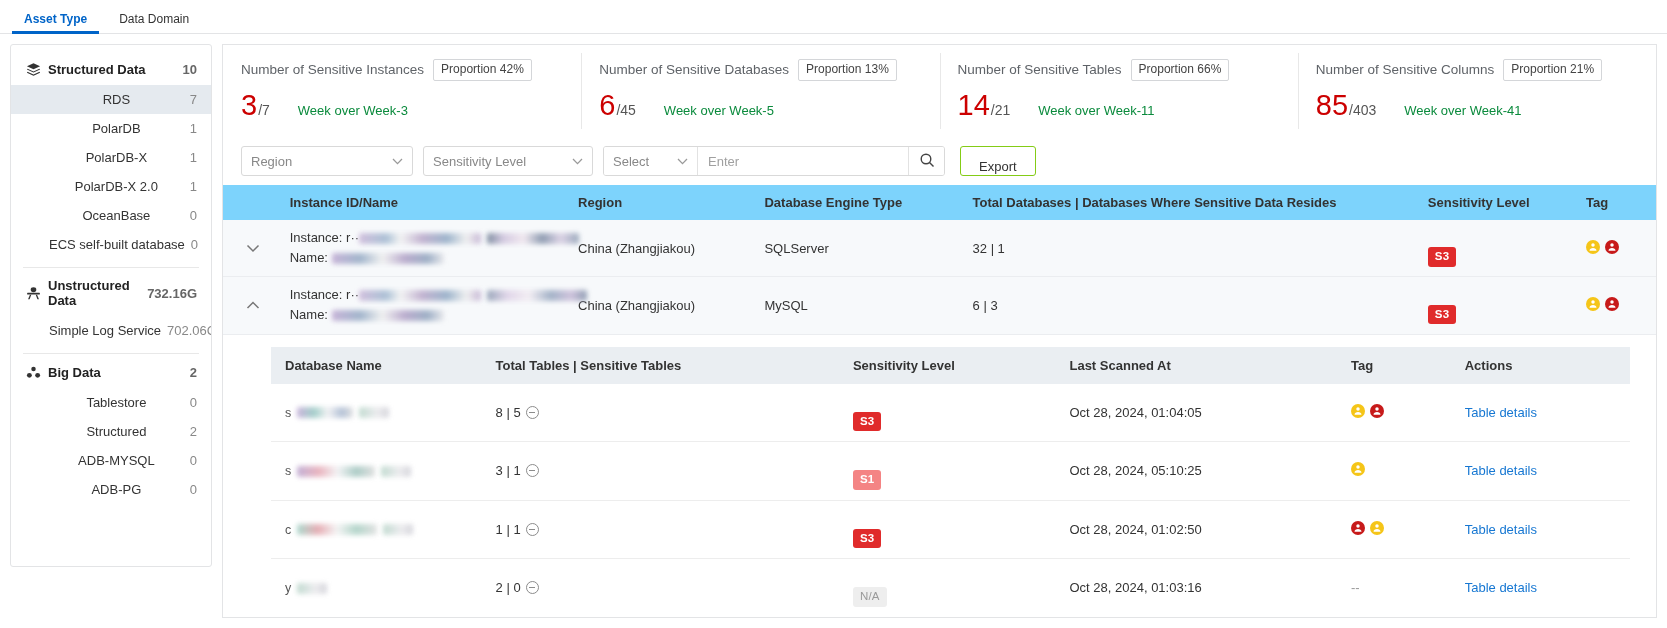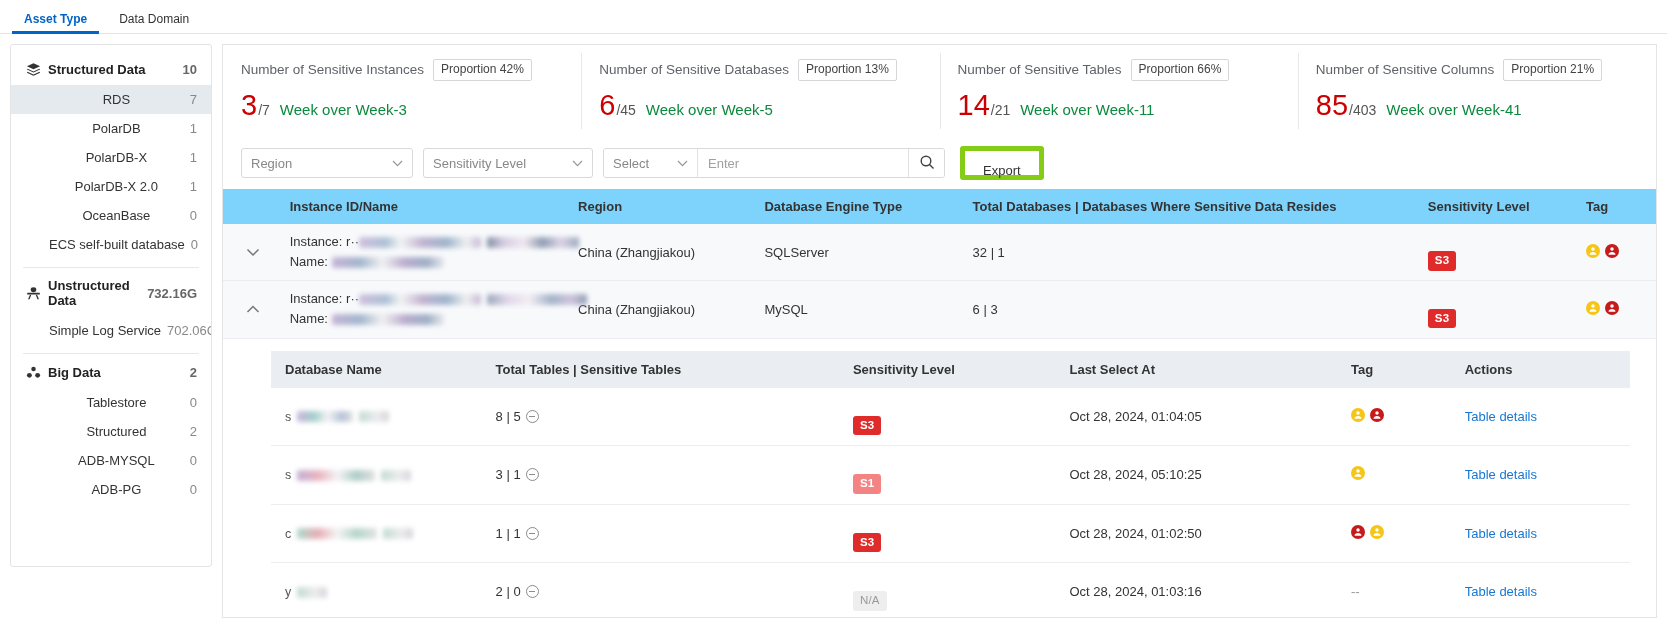--- a/index.html
+++ b/index.html
@@ -150,23 +150,23 @@
     color: #cc0000;
     line-height: 1;
     font-weight: 400;
   }
   .stat-den {
     font-size: 14px;
     color: #555;
     margin-left: 1px;
   }
   .stat-wow {
-    font-size: 15px;
+    font-size: 13px;
     color: #0a8a3c;
-    margin-left: 10px;
+    margin-left: 28px;
   }
 
   
   .toolbar {
     border: 1px solid #e3e4e6;
     border-top: none;
     border-bottom: none;
     background: #fff;
     padding: 9px 0 9px 4px;
     display: flex;
@@ -224,21 +224,21 @@
   .sg-btn {
     width: 36px;
     border-left: 1px solid #e2e2e2;
     display: flex; align-items: center; justify-content: center;
     cursor: pointer;
     background: #fff;
   }
   .export-btn {
     height: 30px;
     padding: 12px 18px;
-    border: 5px solid #84cc16;
+    border: 1px solid #84cc16;
     border-radius: 3px;
     background: #fff;
     font-size: 13px;
     color: #333;
     cursor: pointer;
     font-family: "Liberation Sans", sans-serif;
     margin-left: 5px;
   }
 
   
@@ -694,21 +694,21 @@
 
           <tr class="subrow">
             <td colspan="7">
               <div class="subwrap">
                 <table class="sub">
                   <thead>
                     <tr>
                       <th class="s-name">Database Name</th>
                       <th class="s-tt">Total Tables | Sensitive Tables</th>
                       <th class="s-sens">Sensitivity Level</th>
-                      <th class="s-scan">Last Select At</th>
+                      <th class="s-scan">Last Scanned At</th>
                       <th class="s-tag">Tag</th>
                       <th class="s-act">Actions</th>
                     </tr>
                   </thead>
                   <tbody>
 
                     <tr>
                       <td class="s-name">
                         <span class="dbname">
                           <span class="pfx">s</span>

